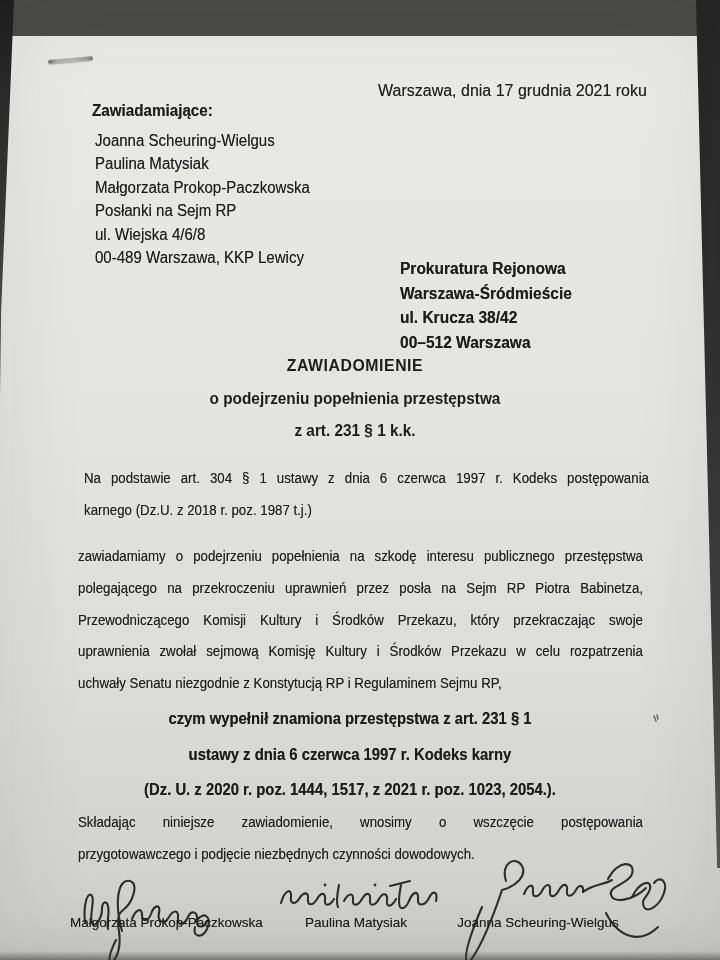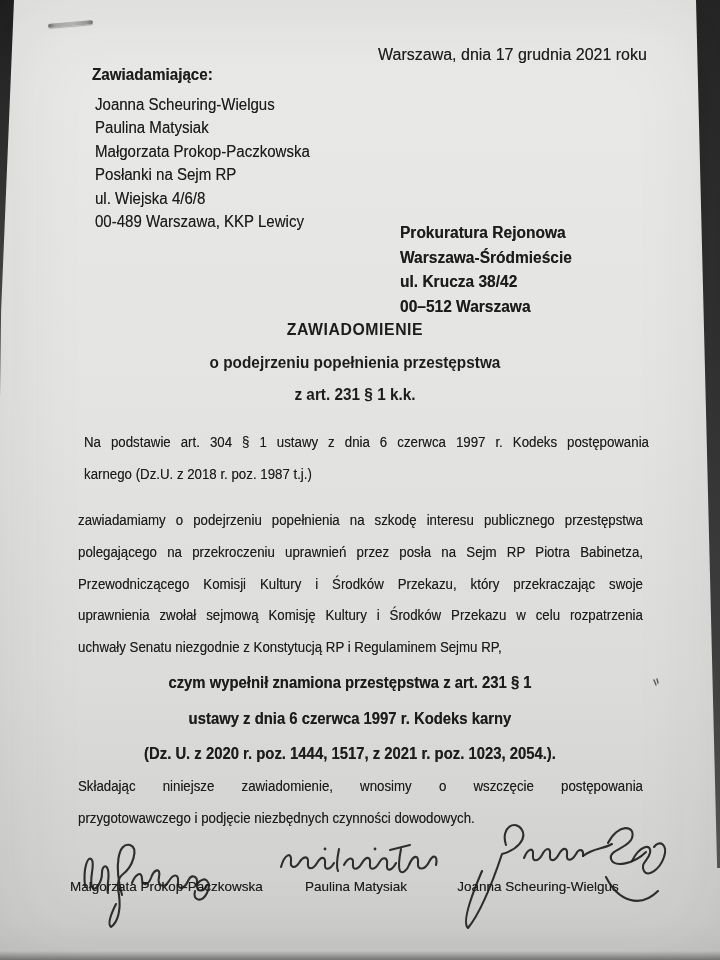--- a/index.html
+++ b/index.html
@@ -5,20 +5,21 @@
   html,body{margin:0;padding:0;background:#3c3c3a;}
   .scan{
     position:relative;width:720px;height:960px;overflow:hidden;
     background:#4a4a48;
     font-family:"Liberation Sans",sans-serif;
     color:#1c1c1c;
   }
   .paper{
     position:absolute;inset:0;
     background:linear-gradient(180deg,#e9e9e7 0%,#e4e4e2 40%,#dcdcda 70%,#cfcfcd 96%,#c6c6c4 100%);
+    margin-top:36px;
   }
   .vignette{position:absolute;inset:0;box-shadow:inset 0 0 90px rgba(50,50,48,.10);pointer-events:none;}
   .txt{position:absolute;white-space:pre;color:#1e1e1e;text-shadow:0 0 .5px rgba(30,30,30,.55);}
   .b{font-weight:bold;}
   
   .edge-left{position:absolute;left:0;top:0;width:14px;height:398px;
     background:linear-gradient(180deg,#1d1d1d,#333 45%,#4d4d4d 85%);
     clip-path:polygon(0 0,100% 0,8% 78%,0 100%);filter:blur(.5px);}
   .edge-right{position:absolute;right:0;top:0;width:24px;height:868px;
     background:linear-gradient(180deg,#242424,#303030 40%,#3f3f3f 75%,#565654 98%);

